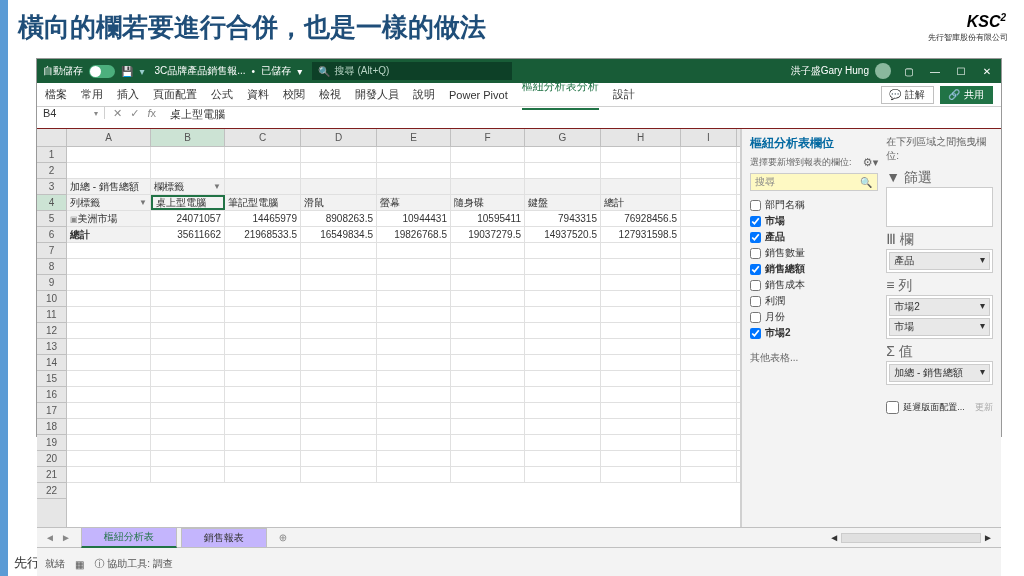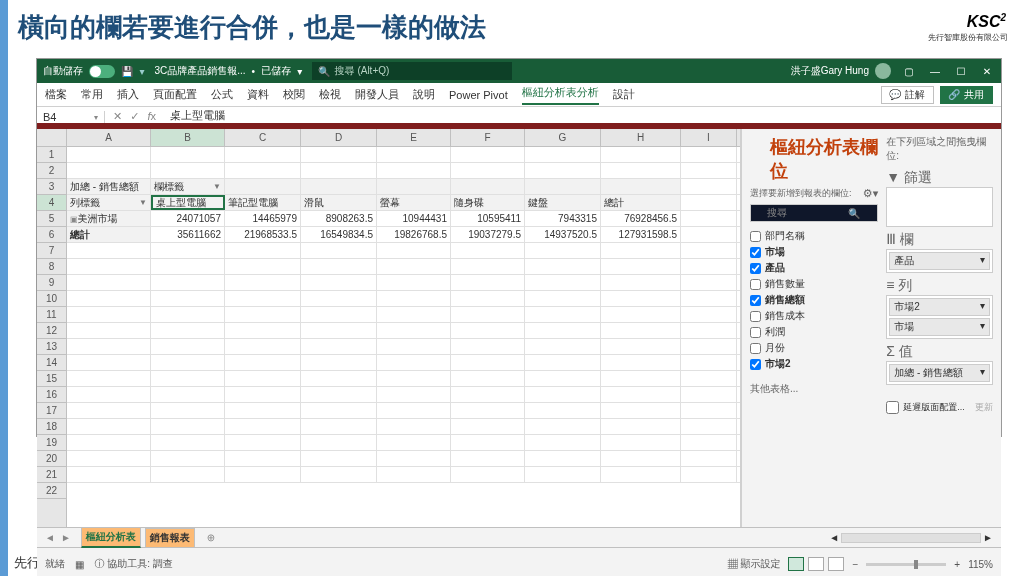--- a/index.html
+++ b/index.html
@@ -18,26 +18,26 @@
 .titlebar .seg { display: flex; align-items: center; gap: 6px; font-size: 10px; }
 .toggle { width: 26px; height: 13px; background: #4caf7d; border-radius: 7px; position: relative; }
 .toggle::after { content: ""; position: absolute; left: 1px; top: 1px; width: 11px; height: 11px; background: #fff; border-radius: 50%; }
 .search-box { background: #0d4027; height: 18px; flex: 0 0 200px; display: flex; align-items: center; padding: 0 6px; gap: 4px; color: #b8d4c5; font-size: 10px; }
 .titlebar .spacer { flex: 1; }
 .avatar { width: 16px; height: 16px; border-radius: 50%; background: #8ab89e; }
 .winbtn { width: 16px; text-align: center; font-size: 10px; }
 
 .ribbon-tabs { height: 24px; background: #fff; border-bottom: 1px solid #d0d0d0; display: flex; align-items: center; padding: 0 8px; gap: 14px; font-size: 11px; }
 .ribbon-tabs .tab { cursor: pointer; }
-.ribbon-tabs .tab.active { color: #217346; border-bottom: 2px solid #217346; padding-bottom: 3px; }
+.ribbon-tabs .tab.active { color: #217346; border-bottom: 2px solid #217346; padding-bottom: 14px; }
 .ribbon-tabs .right { margin-left: auto; display: flex; gap: 6px; }
 .btn { border: 1px solid #c0c0c0; padding: 1px 8px; font-size: 10px; background: #fff; }
 .btn.share { background: #217346; color: #fff; border-color: #217346; }
 
-.formula-bar { height: 22px; border-bottom: 6px solid #7f1d1d; display: flex; align-items: flex-end; }
+.formula-bar { height: 22px; border-bottom: 1px solid #7f1d1d; display: flex; align-items: flex-start; }
 .name-box { width: 68px; border-right: 1px solid #d0d0d0; padding: 0 6px; font-size: 11px; display: flex; align-items: center; justify-content: space-between; }
 .fb-icons { display: flex; gap: 8px; padding: 0 8px; color: #888; font-size: 11px; }
 .fb-input { flex: 1; padding: 0 6px; font-size: 11px; }
 
 .workspace { display: flex; height: 398px; }
 .grid-area { flex: 1; display: flex; flex-direction: column; overflow: hidden; border-right: 1px solid #d0d0d0; }
 .col-headers { display: flex; height: 18px; background: #e6e6e6; border-bottom: 1px solid #c0c0c0; }
 .corner { width: 30px; border-right: 1px solid #c0c0c0; }
 .col-h { border-right: 1px solid #c0c0c0; text-align: center; font-size: 10px; line-height: 18px; color: #555; }
 .grid-body { flex: 1; display: flex; overflow: hidden; background: #fff; }
@@ -49,35 +49,35 @@
 .cell { border-right: 1px solid #e0e0e0; font-size: 10px; line-height: 16px; padding: 0 3px; overflow: hidden; white-space: nowrap; }
 .cell.r { text-align: right; }
 .cell.hdr { background: #f2f2f2; font-weight: normal; }
 .cell.lbl { background: #f2f2f2; }
 .cell.active { border: 2px solid #217346; line-height: 12px; }
 .drop { font-size: 8px; color: #777; float: right; }
 
 .pane { width: 260px; background: #f3f3f3; border-left: 1px solid #d0d0d0; padding: 6px 8px; display: flex; gap: 8px; font-size: 10px; }
 .pane-left { flex: 1.2; }
 .pane-right { flex: 1; }
-.pane-title { font-size: 18px; color: #c2410c; font-weight: bold; margin-bottom: 4px; margin-left: 20px; }
+.pane-title { font-size: 12px; color: #0369a1; font-weight: bold; margin-bottom: 4px; }
 .pane-sub { font-size: 9px; color: #666; margin-bottom: 4px; display: flex; justify-content: space-between; align-items: center; }
 .gear { font-size: 11px; }
-.field-search { border: 1px solid #ccc; height: 18px; margin-bottom: 6px; display: flex; align-items: center; justify-content: space-between; padding: 0 16px; color: #888; background: #0f172a; }
+.field-search { border: 1px solid #ccc; height: 18px; margin-bottom: 6px; display: flex; align-items: center; justify-content: space-between; padding: 0 4px; color: #888; background: #fef9c3; }
 .field-list { }
 .fl-item { display: flex; align-items: center; gap: 4px; height: 16px; }
 .fl-item input { width: 11px; height: 11px; }
 .fl-item.b { font-weight: bold; }
 .da-label { font-size: 14px; color: #666; margin-top: 4px; }
 .da-box { background: #fff; border: 1px solid #ccc; min-height: 20px; }
 .da-item { background: #e8e8e8; border: 1px solid #ccc; margin: 2px; padding: 1px 4px; display: flex; justify-content: space-between; font-size: 10px; }
 
 .sheet-tabs { height: 20px; border-top: 1px solid #c0c0c0; display: flex; align-items: center; font-size: 10px; padding: 0 8px; gap: 4px; background: #f3f3f3; }
 .sheet-tabs .navset { display: flex; gap: 6px; color: #888; margin-right: 6px; }
-.sheet-tab { padding: 2px 4px; background: #fdba74; border: 1px solid #c0c0c0; border-bottom: none; font-weight: bold; }
+.sheet-tab { padding: 2px 22px; background: #c4b5fd; border: 1px solid #c0c0c0; border-bottom: none; }
 .sheet-tab.active { color: #217346; border-bottom: 2px solid #217346; }
 .sheet-tabs .scroll { margin-left: auto; display: flex; align-items: center; gap: 2px; }
 .sb { height: 10px; background: #e0e0e0; border: 1px solid #ccc; }
 
 .statusbar { height: 20px; border-top: 1px solid #c0c0c0; display: flex; align-items: center; font-size: 10px; padding: 16px 8px; gap: 10px; background: #f3f3f3; color: #555; }
 .statusbar .right { margin-left: auto; display: flex; align-items: center; gap: 8px; }
 .view-icons { display: flex; gap: 4px; }
 .vi { width: 16px; height: 14px; border: 1px solid #aaa; background: #fff; }
 .vi.active { background: #d0e8dc; border-color: #217346; }
 .zoom-slider { width: 80px; height: 3px; background: #ccc; position: relative; }
@@ -535,27 +535,15 @@
       <span>◄</span>
       <div class="sb" style="width:140px;"></div>
       <span>►</span>
     </div>
   </div>
 
   <div class="statusbar">
     <span>就緒</span>
     <span>▦</span>
     <span>ⓘ <span>協助工具: 調查</span></span>
-    <div class="right">
-      <span>▦ <span>顯示設定</span></span>
-      <div class="view-icons">
-        <div class="vi active"></div>
-        <div class="vi"></div>
-        <div class="vi"></div>
-      </div>
-      <span>−</span>
-      <div class="zoom-slider"></div>
-      <span>+</span>
-      <span>115%</span>
-    </div>
   </div>
 
 </div>
 
 </body></html>

